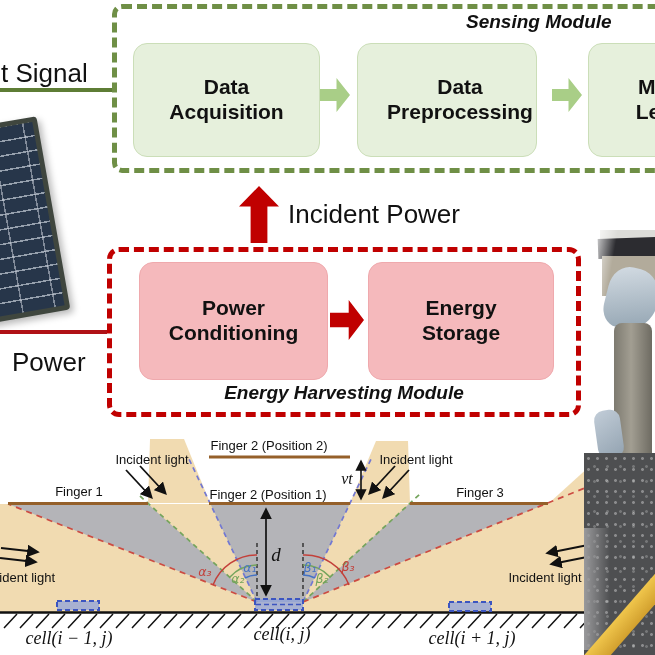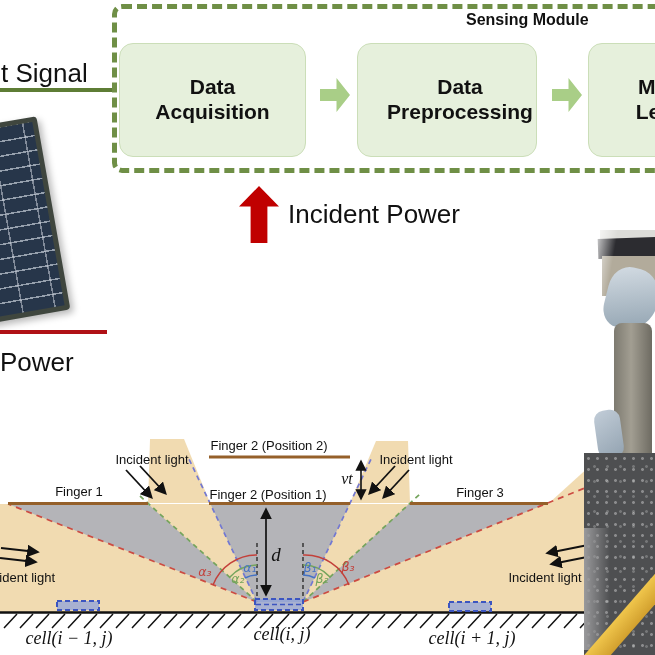--- a/index.html
+++ b/index.html
@@ -7,21 +7,21 @@
           font-family:"Liberation Sans",sans-serif;color:#111;}
   .abs{position:absolute;}
   
   .module{position:absolute;border-style:dashed;border-width:5px;}
   .sensing{left:112px;top:4px;width:640px;height:159px;border-color:#6f8f46;border-radius:10px;}
   .energy{left:107px;top:247px;width:464px;height:160px;border-color:#c00000;border-radius:12px;}
   .flowbox{position:absolute;border-radius:14px;display:flex;align-items:center;justify-content:center;
            text-align:center;font-weight:bold;font-size:21px;line-height:1.18;}
   .greenbox{background:#e6f0dc;border:1.5px solid #cbdeb8;}
   .pinkbox{background:#f5b9bc;border:1.5px solid #efa9ad;}
-  .module-title{position:absolute;font-weight:bold;font-size:16px;white-space:nowrap;}
+  .module-title{position:absolute;font-weight:bold;font-size:19px;white-space:nowrap;font-style:italic;}
   .blockarrow-right{position:absolute;clip-path:polygon(0% 32%,55% 32%,55% 0%,100% 50%,55% 100%,55% 68%,0% 68%);}
   .blockarrow-up{position:absolute;clip-path:polygon(50% 0%,100% 36%,71% 36%,71% 100%,29% 100%,29% 36%,0% 36%);}
   .io-line{position:absolute;height:3.5px;}
   .io-label{position:absolute;font-size:26px;white-space:nowrap;}
   
   .panel{position:absolute;left:-30px;top:122px;width:74px;height:186px;background:#3f463e;
          border-radius:4px;padding:5px;transform:rotate(-10deg);box-shadow:3px 4px 7px rgba(0,0,0,.28);}
   .panel-cells{width:100%;height:100%;
       background:
         repeating-linear-gradient(to right, rgba(205,210,220,0) 0 31px, rgba(205,210,220,.55) 31px 32.5px),
@@ -42,40 +42,50 @@
 <div class="canvas">
 
   <div class="io-label abs" style="left:1px;top:58px;">t Signal</div>
   <div class="io-line" style="left:0;top:88px;width:112px;background:#5e7d35;"></div>
 
   <div class="panel">
     <div class="panel-cells"></div>
   </div>
 
   <div class="io-line" style="left:0;top:330px;width:107px;background:#b01116;"></div>
-  <div class="io-label abs" style="left:0;top:347px;">Power</div>
+  <div class="io-label abs" style="left:12px;top:347px;">Power</div>
 
   <div class="module sensing">
     <div class="module-title" style="left:349px;top:2px;">Sensing Module</div>
-    <div class="flowbox greenbox" style="left:2px;top:34px;width:185px;height:112px;">
+    <div class="flowbox greenbox" style="left:16px;top:34px;width:185px;height:112px;">
       <span style="width:130px;">Data Acquisition</span>
     </div>
     <div class="blockarrow-right" style="left:203px;top:69px;width:30px;height:34px;background:#a9ce87;"></div>
     <div class="flowbox greenbox" style="left:240px;top:34px;width:178px;height:112px;">
       <span style="width:160px;margin-left:26px;">Data Preprocessing</span>
     </div>
     <div class="blockarrow-right" style="left:435px;top:69px;width:30px;height:34px;background:#a9ce87;"></div>
     <div class="flowbox greenbox" style="left:471px;top:34px;width:182px;height:112px;">
       <span style="width:110px;">Machine Learning</span>
     </div>
   </div>
 
   <div class="blockarrow-up" style="left:239px;top:186px;width:40px;height:57px;background:#c00000;"></div>
   <div class="io-label abs" style="left:288px;top:199px;">Incident Power</div>
 
+  <div class="module energy">
+    <div class="flowbox pinkbox" style="left:27px;top:10px;width:187px;height:116px;">
+      <span style="width:150px;">Power Conditioning</span>
+    </div>
+    <div class="blockarrow-right" style="left:218px;top:48px;width:34px;height:40px;background:#c00000;"></div>
+    <div class="flowbox pinkbox" style="left:256px;top:10px;width:184px;height:116px;">
+      <span style="width:110px;">Energy Storage</span>
+    </div>
+    <div class="module-title" style="left:0;top:130px;width:100%;text-align:center;">Energy Harvesting Module</div>
+  </div>
 
   <svg class="abs" style="left:0;top:428px;" width="655" height="227" viewBox="0 428 655 227">
     <defs>
       <marker id="ah" viewBox="0 0 8 8" refX="6.2" refY="4" markerWidth="7" markerHeight="7" orient="auto-start-reverse">
         <path d="M0,0 L8,4 L0,8 z" fill="#111"></path>
       </marker>
     </defs>
 
     <path d="M0,504 L612,504 C612,548 605,594 596,612 L0,612 Z" fill="#f1dbb1"></path>
     <polygon points="148,503 210,503 184,439 150,439" fill="#f1dbb1"></polygon>

